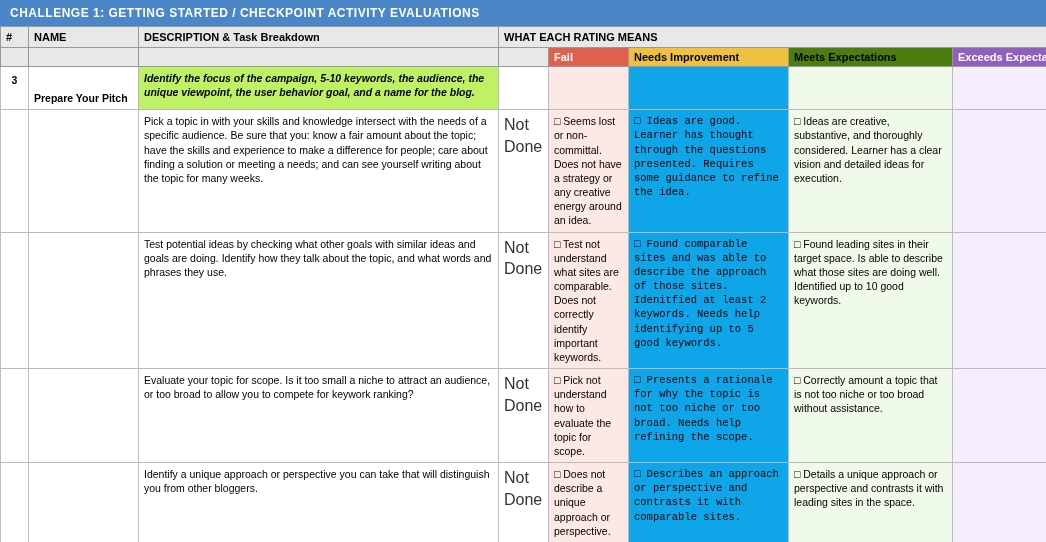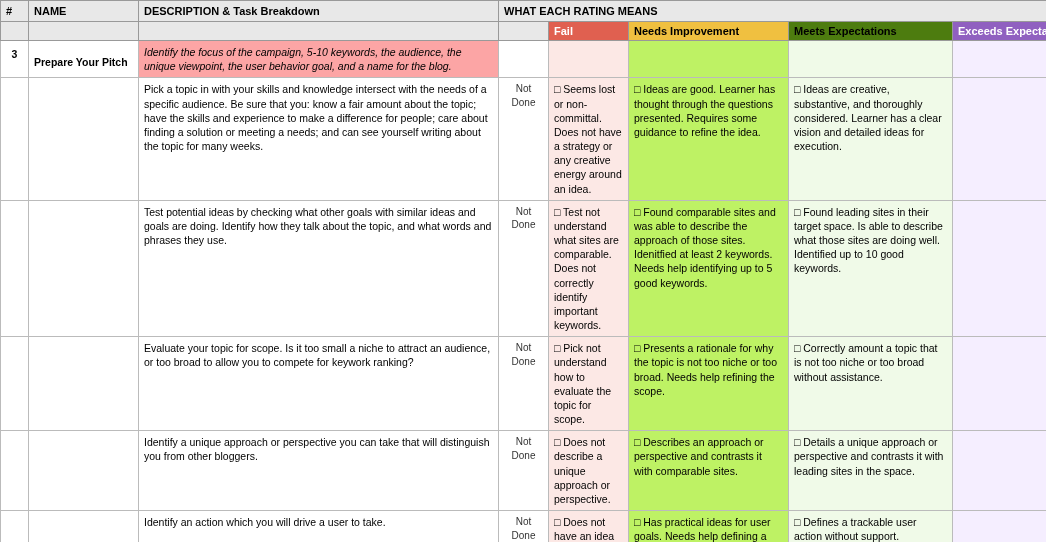--- a/index.html
+++ b/index.html
@@ -62,44 +62,44 @@
     .num-cell {
       text-align: center;
       font-weight: bold;
       vertical-align: top;
       padding-top: 6px;
     }
 
     .name-cell {
       font-weight: bold;
       vertical-align: top;
-      padding-top: 14px;
+      padding-top: 24px;
     }
 
     .desc-main {
-      font-weight: normal;
+      font-weight: bold;
       font-style: italic;
-      background: #fca5a5;
+      background: #bef264;
     }
 
     .status-cell {
-      font-size: 10px;
-      text-align: center;
+      font-size: 16px;
       color: #333;
     }
 
     .fail-col   { background: #fce8e5; }
-    .needs-col  { background: #bef264; }
+    .needs-col  { background: #0ea5e9; font-family: Liberation Mono, monospace; }
     .meets-col  { background: #f0fae8; }
     .exceeds-col{ background: #f5eeff; }
   </style>
 </head>
 <body>
 
 <div class="page-container">
+  <div class="page-title">CHALLENGE 1: GETTING STARTED / CHECKPOINT ACTIVITY EVALUATIONS</div>
 
   <table>
     <colgroup>
         <col class="col-num">
     <col class="col-name">
     <col class="col-desc">
     <col class="col-status">
     <col class="col-fail">
     <col class="col-needs">
     <col class="col-meets">

